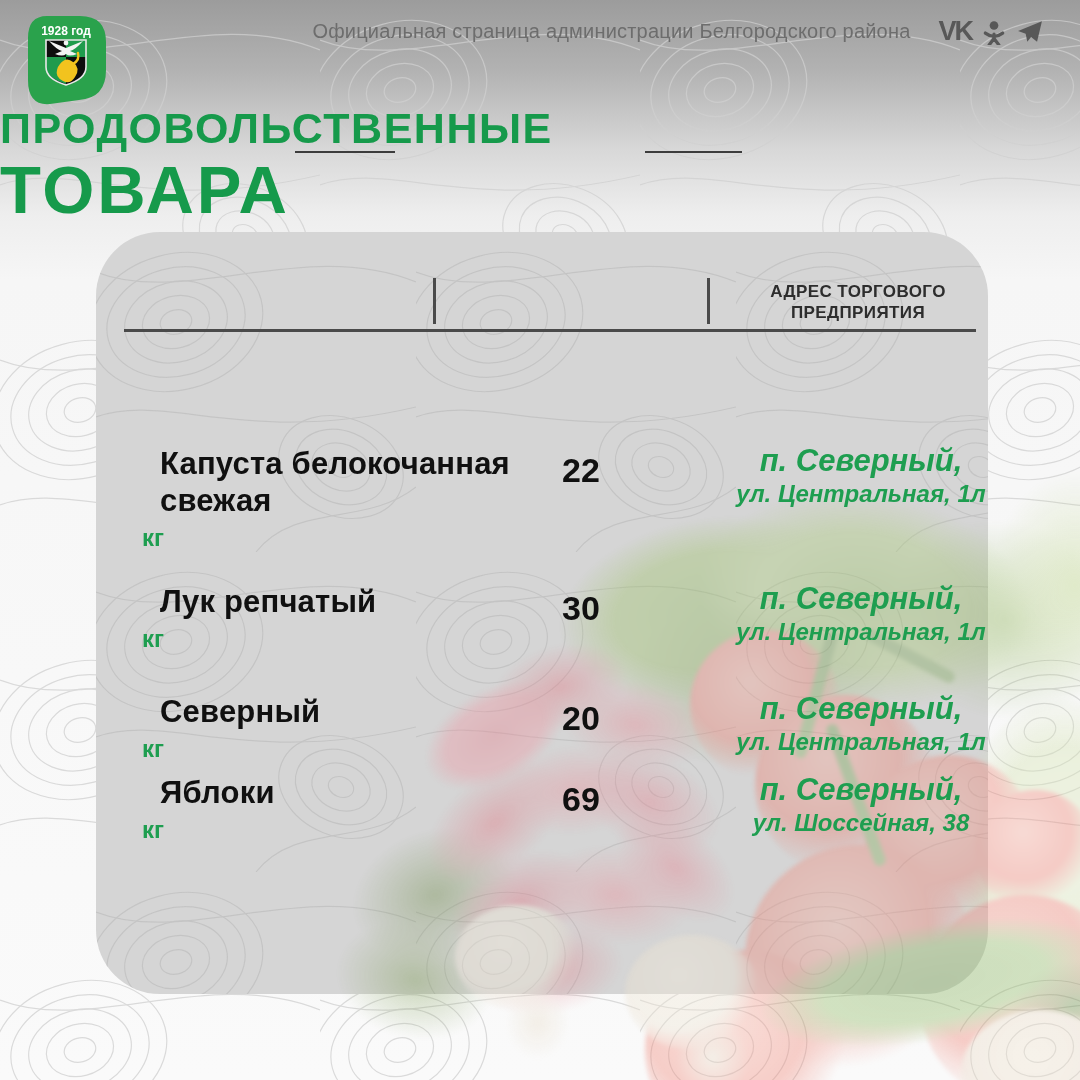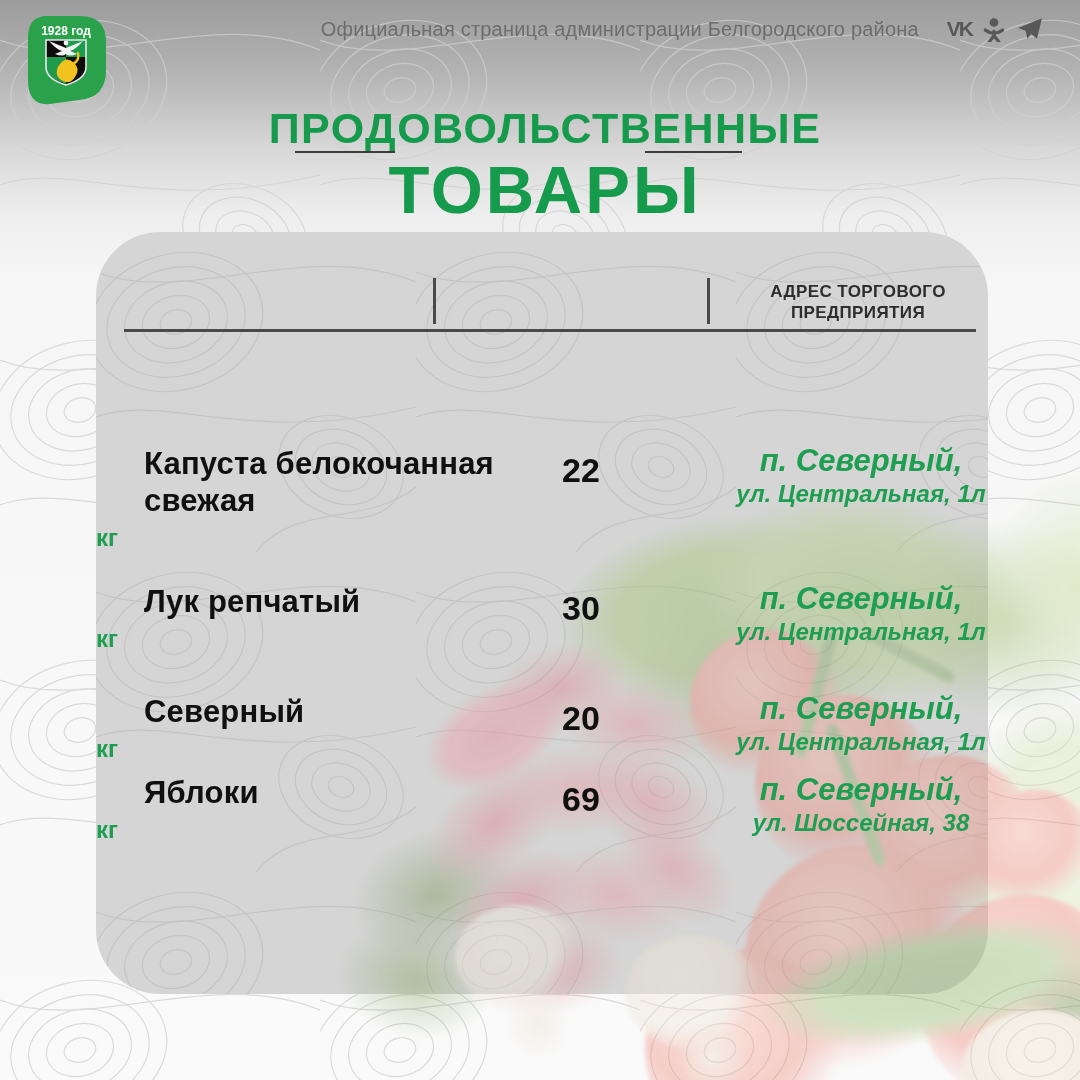--- a/index.html
+++ b/index.html
@@ -6,25 +6,25 @@
   .stage{
     position:relative;width:1080px;height:1080px;overflow:hidden;
     font-family:"Liberation Sans","DejaVu Sans",sans-serif;
     background:linear-gradient(180deg,#9c9c9c 0px,#b2b2b2 70px,#d8d8d8 150px,#eeeeee 215px,#f6f6f6 280px,#fafafa 100%);
   }
   .topo-page{position:absolute;left:0;top:0;z-index:1;opacity:.75;pointer-events:none;}
   
   .topbar{position:absolute;top:16px;right:36px;z-index:5;display:flex;align-items:center;gap:28px;}
   .caption{font-size:20px;color:#6d6d6d;letter-spacing:.2px;}
   .sicons{display:flex;align-items:center;gap:9px;}
-  .vk-txt{font-size:21px;font-weight:800;color:#585858;letter-spacing:-2px;}
+  .vk-txt{font-size:27px;font-weight:800;color:#585858;letter-spacing:-2px;}
   
   .logo{position:absolute;left:20px;top:12px;z-index:5;width:92px;height:96px;}
   
-  .title{position:absolute;left:0;top:104px;width:1040px;text-align:center;z-index:4;color:#169a4b;padding-left:25px;}
+  .title{position:absolute;left:0;top:104px;width:1040px;z-index:4;color:#169a4b;}
   .title .t1{font-size:43px;font-weight:800;letter-spacing:1.5px;line-height:48px;}
   .title .t2{font-size:67px;font-weight:800;letter-spacing:3px;line-height:70px;margin-top:3px;}
   .tline{position:absolute;height:2px;background:#3c3c3c;top:151px;z-index:4;}
   .tline.l{left:295px;width:100px;}
   .tline.r{left:645px;width:97px;}
   
   .card{position:absolute;left:96px;top:232px;width:892px;height:762px;border-radius:64px;
         background:#d5d5d5;overflow:hidden;z-index:2;}
   .card .topo-card{position:absolute;left:0;top:0;opacity:.9;}
   .card-content{position:absolute;left:96px;top:232px;width:892px;height:762px;border-radius:64px;
@@ -33,23 +33,23 @@
       letter-spacing:.4px;line-height:21px;}
   .th.c1{left:20px;top:60px;width:310px;}
   .th.c2{left:346px;top:60px;width:278px;}
   .th.c3{left:647px;top:49px;width:230px;}
   .vdiv{position:absolute;width:3px;height:46px;top:46px;background:#4a4a4a;}
   .vdiv.d1{left:337px;}
   .vdiv.d2{left:611px;}
   .hrule{position:absolute;top:97px;left:28px;width:852px;height:3px;background:#4a4a4a;}
   
   .row{position:absolute;left:0;width:100%;}
-  .cell-name{margin-left:48px;padding-top:2px;width:410px;font-size:31px;font-weight:700;
+  .cell-name{margin-left:64px;padding-top:2px;width:410px;font-size:31px;font-weight:700;
              color:#101010;line-height:37px;letter-spacing:.2px;}
-  .cell-unit{margin-top:6px;font-size:24px;font-weight:700;color:#1e9e50;line-height:26px;}
+  .cell-unit{margin-left:46px;margin-top:6px;font-size:24px;font-weight:700;color:#1e9e50;line-height:26px;}
   .cell-price{position:absolute;left:430px;top:8px;width:110px;text-align:center;
               font-size:34px;font-weight:700;color:#101010;}
   .cell-addr{position:absolute;left:612px;top:0;width:306px;text-align:center;color:#1e9e50;font-style:italic;}
   .addr1{font-size:31px;font-weight:700;line-height:36px;}
   .addr2{font-size:24px;font-weight:700;line-height:29px;}
   .row.r1{top:211px;} .row.r2{top:349px;} .row.r3{top:459px;} .row.r4{top:540px;}
   
   .veggies{position:absolute;left:0;top:0;width:1080px;height:1080px;z-index:3;
            opacity:.38;filter:blur(2px);pointer-events:none;}
   .blob{position:absolute;border-radius:50%;}
@@ -110,21 +110,21 @@
       <path d="M46,36 L29,29 Q37,38 42,39 L35,42 Q43,45 46,42 Q49,45 57,42 L50,39 Q55,38 63,29 L46,36 Z" fill="#f3f3f3"></path>
       <circle cx="46" cy="31" r="2.4" fill="#f3f3f3"></circle>
       <path d="M40,52 q6,-8 13,-2 q8,6 2,15 q-5,8 -12,4 q-8,-4 -6,-11 q1,-4 3,-6 z" fill="#f2c31e"></path>
       <path d="M53,52 q7,-4 5,-11" fill="none" stroke="#f2c31e" stroke-width="2.4" stroke-linecap="round"></path>
       <path d="M26,28 h40 v27 q0,12 -20,18 q-20,-6 -20,-18 z" fill="none" stroke="#e8e8e8" stroke-width="1.6"></path>
     </svg>
   </div>
 
   <div class="title">
     <div class="t1">ПРОДОВОЛЬСТВЕННЫЕ</div>
-    <div class="t2">ТОВАРЫ</div>
+    <div class="t2">ТОВАРА</div>
   </div>
   <div class="tline l"></div>
   <div class="tline r"></div>
 
   <div class="card">
     <svg class="topo-card" width="892" height="762">
       <defs>
         <pattern id="topoB" width="320" height="320" patternUnits="userSpaceOnUse">
           <g fill="none" stroke="#c3c3c3" stroke-width="1.2">
             <g transform="rotate(-15 80 90)">

